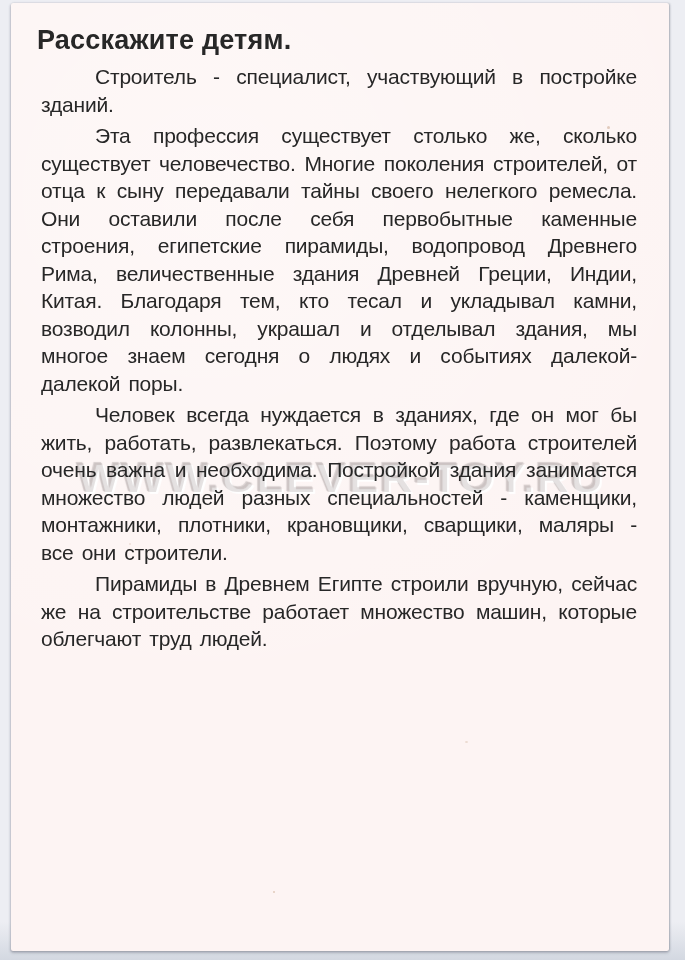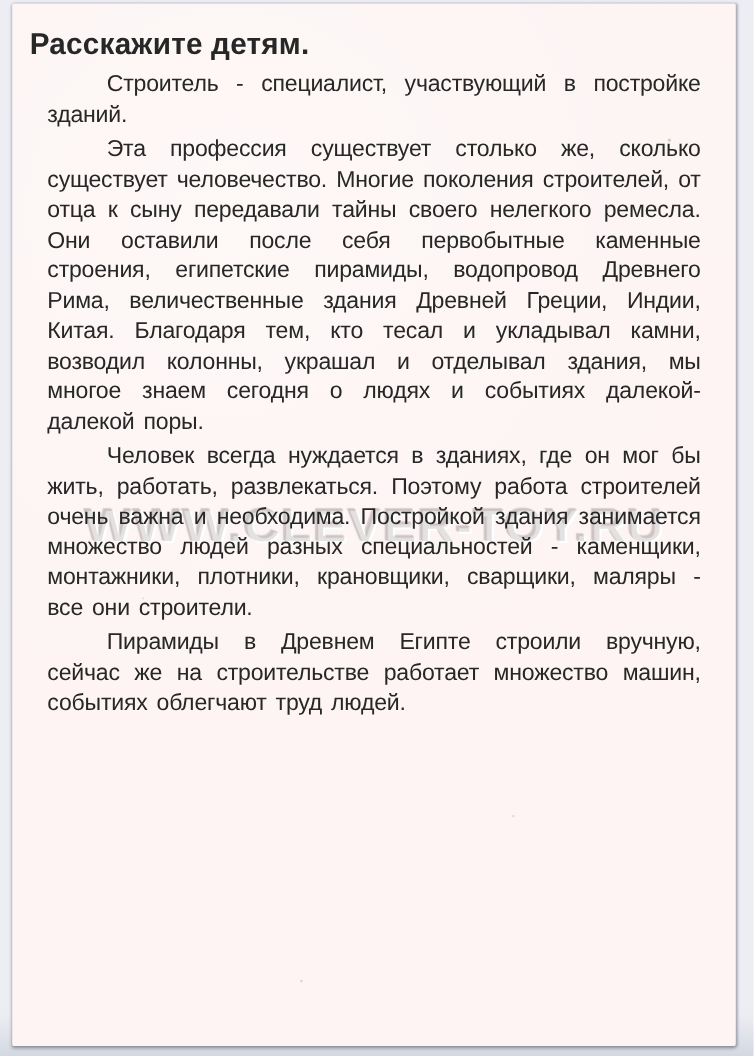--- a/index.html
+++ b/index.html
@@ -29,41 +29,41 @@
       var(--paper);
     box-shadow:
       1px 0 2px rgba(90, 95, 110, 0.35),
       -1px 1px 2px rgba(120, 120, 135, 0.25),
       0 2px 3px rgba(90, 95, 110, 0.3);
     border-radius: 2px;
   }
   .content {
     position: relative;
     z-index: 1;
-    padding: 22px 32px 0 16px;
+    padding: 22px 32px 0 26px;
   }
   .page-title {
     font-size: 27px;
     font-weight: 700;
     letter-spacing: 0.2px;
     color: var(--text);
     margin: 0 0 7px 0;
     transform: scaleY(1.02);
     transform-origin: left top;
   }
   .para {
     font-size: 21px;
     line-height: 27.5px;
     font-weight: 500;
     color: var(--text);
     text-align: justify;
     text-indent: 54px;
     word-spacing: 2.5px;
     letter-spacing: -0.2px;
-    margin: 0 0 4px 16px;
+    margin: 0 0 4px 4px;
   }
   .watermark {
     position: absolute;
     z-index: 0;
     top: 447px;
     left: 0;
     width: 100%;
     text-align: center;
     font-size: 46px;
     font-weight: 700;
@@ -99,21 +99,21 @@
 
     <div class="content">
       <h1 class="page-title">Расскажите детям.</h1>
 
       <p class="para">Строитель - специалист, участвующий в постройке зданий.</p>
 
       <p class="para">Эта профессия существует столько же, сколько существует человечество. Многие поколения строителей, от отца к сыну передавали тайны своего нелегкого ремесла. Они оставили после себя первобытные каменные строения, египетские пирамиды, водопровод Древнего Рима, величественные здания Древней Греции, Индии, Китая. Благодаря тем, кто тесал и укладывал камни, возводил колонны, украшал и отделывал здания, мы многое знаем сегодня о людях и событиях далекой-далекой поры.</p>
 
       <p class="para">Человек всегда нуждается в зданиях, где он мог бы жить, работать, развлекаться. Поэтому работа строителей очень важна и необходима. Постройкой здания занимается множество людей разных специальностей - каменщики, монтажники, плотники, крановщики, сварщики, маляры - все они строители.</p>
 
-      <p class="para">Пирамиды в Древнем Египте строили вручную, сейчас же на строительстве работает множество машин, событиях облегчают труд людей.</p>
+      <p class="para">Пирамиды в Древнем Египте строили вручную, сейчас же на строительстве работает множество машин, которые облегчают труд людей.</p>
 
     </div>
 
     <span class="speck s1"></span>
     <span class="speck s2"></span>
     <span class="speck s3"></span>
     <span class="speck s4"></span>
   </div>
 </div>
 

